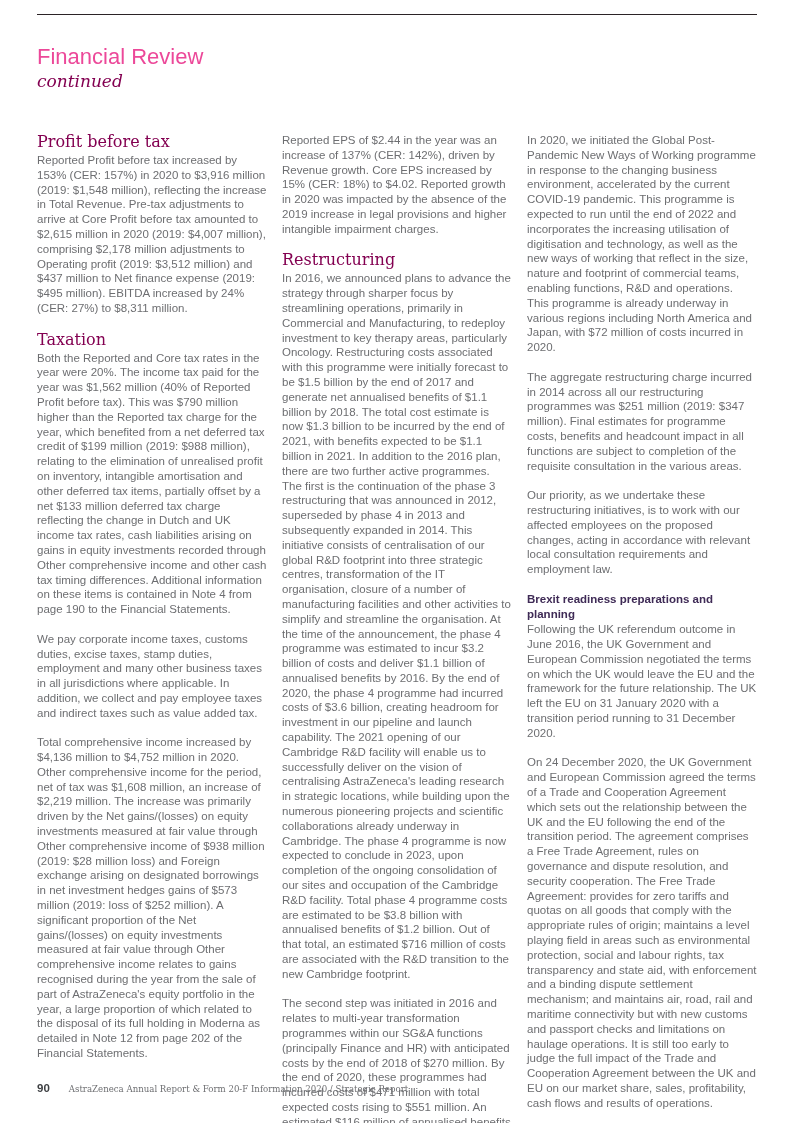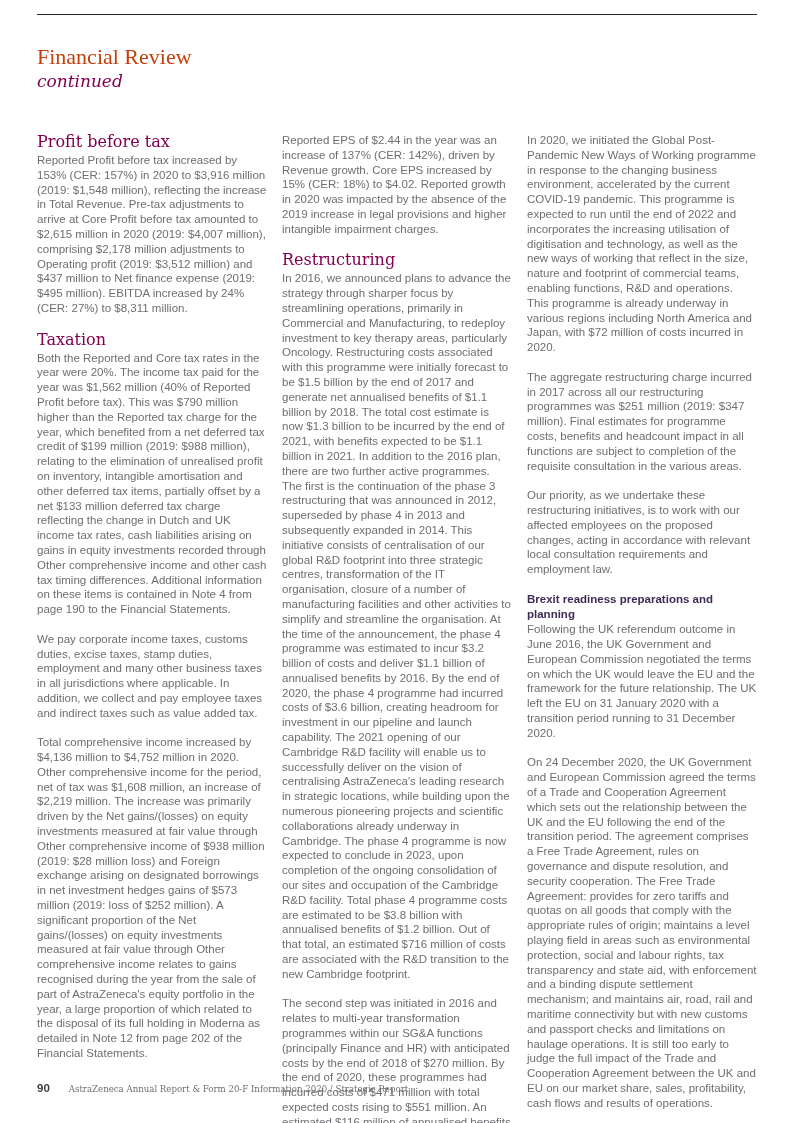--- a/index.html
+++ b/index.html
@@ -20,25 +20,25 @@
     height: 1px;
     background: #2b2326;
   }
   .doc-header {
     position: absolute;
     top: 44px;
     left: 37px;
   }
   .doc-title {
     margin: 0;
-    font-family: Liberation Serif, serif;
+    font-family: Liberation Sans, sans-serif;
     font-weight: normal;
     font-size: 22px;
     line-height: 26px;
-    color: #c2410c;
+    color: #ec4899;
   }
   .doc-subtitle {
     margin: 0;
     font-family: "DejaVu Serif", serif;
     font-style: italic;
     font-size: 17px;
     line-height: 22px;
     color: #830051;
   }
   .columns {
@@ -125,21 +125,21 @@
         </section>
         <section>
           <h3 class="section-heading">Restructuring</h3>
           <p>In 2016, we announced plans to advance the strategy through sharper focus by streamlining operations, primarily in Commercial and Manufacturing, to redeploy investment to key therapy areas, particularly Oncology. Restructuring costs associated with this programme were initially forecast to be $1.5 billion by the end of 2017 and generate net annualised benefits of $1.1 billion by 2018. The total cost estimate is now $1.3 billion to be incurred by the end of 2021, with benefits expected to be $1.1 billion in 2021. In addition to the 2016 plan, there are two further active programmes. The first is the continuation of the phase 3 restructuring that was announced in 2012, superseded by phase 4 in 2013 and subsequently expanded in 2014. This initiative consists of centralisation of our global R&amp;D footprint into three strategic centres, transformation of the IT organisation, closure of a number of manufacturing facilities and other activities to simplify and streamline the organisation. At the time of the announcement, the phase 4 programme was estimated to incur $3.2 billion of costs and deliver $1.1 billion of annualised benefits by 2016. By the end of 2020, the phase 4 programme had incurred costs of $3.6 billion, creating headroom for investment in our pipeline and launch capability. The 2021 opening of our Cambridge R&amp;D facility will enable us to successfully deliver on the vision of centralising AstraZeneca's leading research in strategic locations, while building upon the numerous pioneering projects and scientific collaborations already underway in Cambridge. The phase 4 programme is now expected to conclude in 2023, upon completion of the ongoing consolidation of our sites and occupation of the Cambridge R&amp;D facility. Total phase 4 programme costs are estimated to be $3.8 billion with annualised benefits of $1.2 billion. Out of that total, an estimated $716 million of costs are associated with the R&amp;D transition to the new Cambridge footprint.</p>
           <p>The second step was initiated in 2016 and relates to multi-year transformation programmes within our SG&amp;A functions (principally Finance and HR) with anticipated costs by the end of 2018 of $270 million. By the end of 2020, these programmes had incurred costs of $471 million with total expected costs rising to $551 million. An estimated $116 million of annualised benefits are expected to be delivered in 2021.</p>
         </section>
       </div>
       <div class="column">
         <section>
           <p>In 2020, we initiated the Global Post-Pandemic New Ways of Working programme in response to the changing business environment, accelerated by the current COVID-19 pandemic. This programme is expected to run until the end of 2022 and incorporates the increasing utilisation of digitisation and technology, as well as the new ways of working that reflect in the size, nature and footprint of commercial teams, enabling functions, R&amp;D and operations. This programme is already underway in various regions including North America and Japan, with $72 million of costs incurred in 2020.</p>
-          <p>The aggregate restructuring charge incurred in 2017 across all our restructuring programmes was $251 million (2019: $347 million). Final estimates for programme costs, benefits and headcount impact in all functions are subject to completion of the requisite consultation in the various areas.</p>
+          <p>The aggregate restructuring charge incurred in 2014 across all our restructuring programmes was $251 million (2019: $347 million). Final estimates for programme costs, benefits and headcount impact in all functions are subject to completion of the requisite consultation in the various areas.</p>
           <p>Our priority, as we undertake these restructuring initiatives, is to work with our affected employees on the proposed changes, acting in accordance with relevant local consultation requirements and employment law.</p>
         </section>
         <section>
           <h3 class="sub-heading">Brexit readiness preparations and planning</h3>
           <p>Following the UK referendum outcome in June 2016, the UK Government and European Commission negotiated the terms on which the UK would leave the EU and the framework for the future relationship. The UK left the EU on 31 January 2020 with a transition period running to 31 December 2020.</p>
           <p>On 24 December 2020, the UK Government and European Commission agreed the terms of a Trade and Cooperation Agreement which sets out the relationship between the UK and the EU following the end of the transition period. The agreement comprises a Free Trade Agreement, rules on governance and dispute resolution, and security cooperation. The Free Trade Agreement: provides for zero tariffs and quotas on all goods that comply with the appropriate rules of origin; maintains a level playing field in areas such as environmental protection, social and labour rights, tax transparency and state aid, with enforcement and a binding dispute settlement mechanism; and maintains air, road, rail and maritime connectivity but with new customs and passport checks and limitations on haulage operations. It is still too early to judge the full impact of the Trade and Cooperation Agreement between the UK and EU on our market share, sales, profitability, cash flows and results of operations.</p>
         </section>
       </div>
     </main>
 

